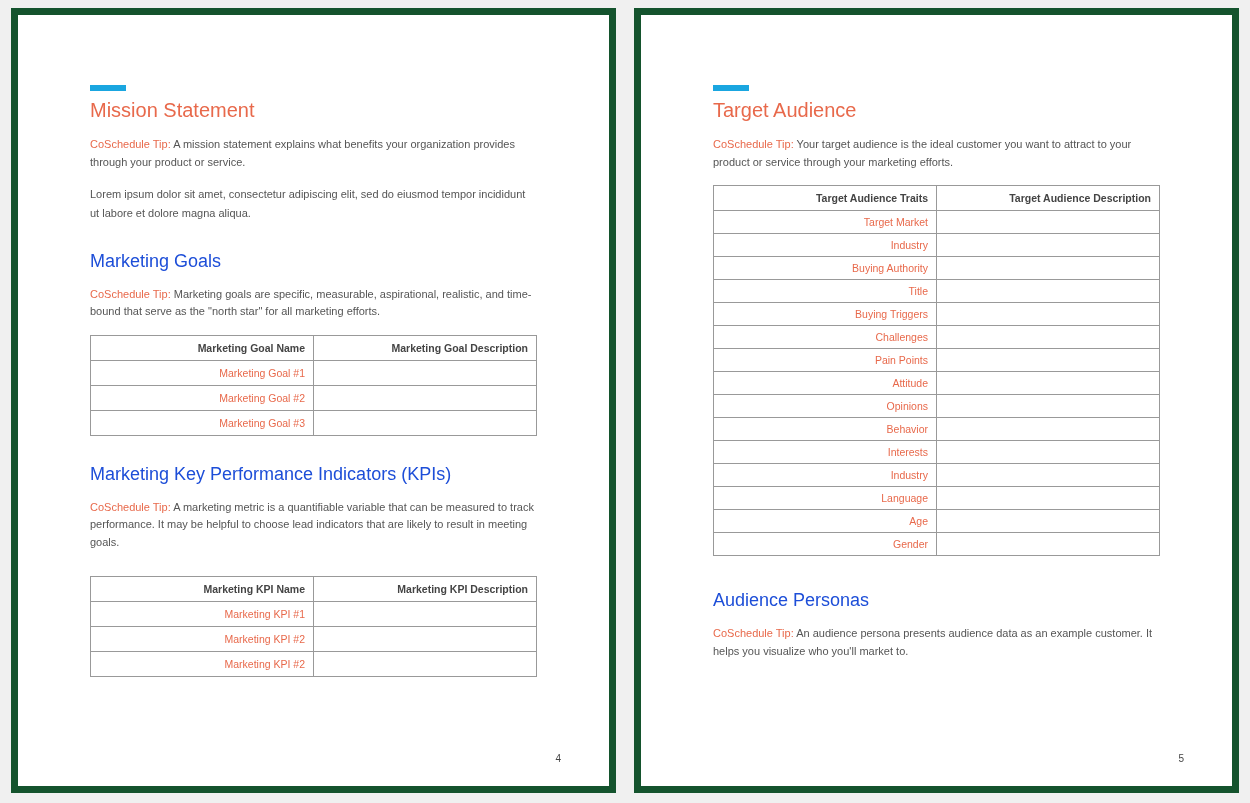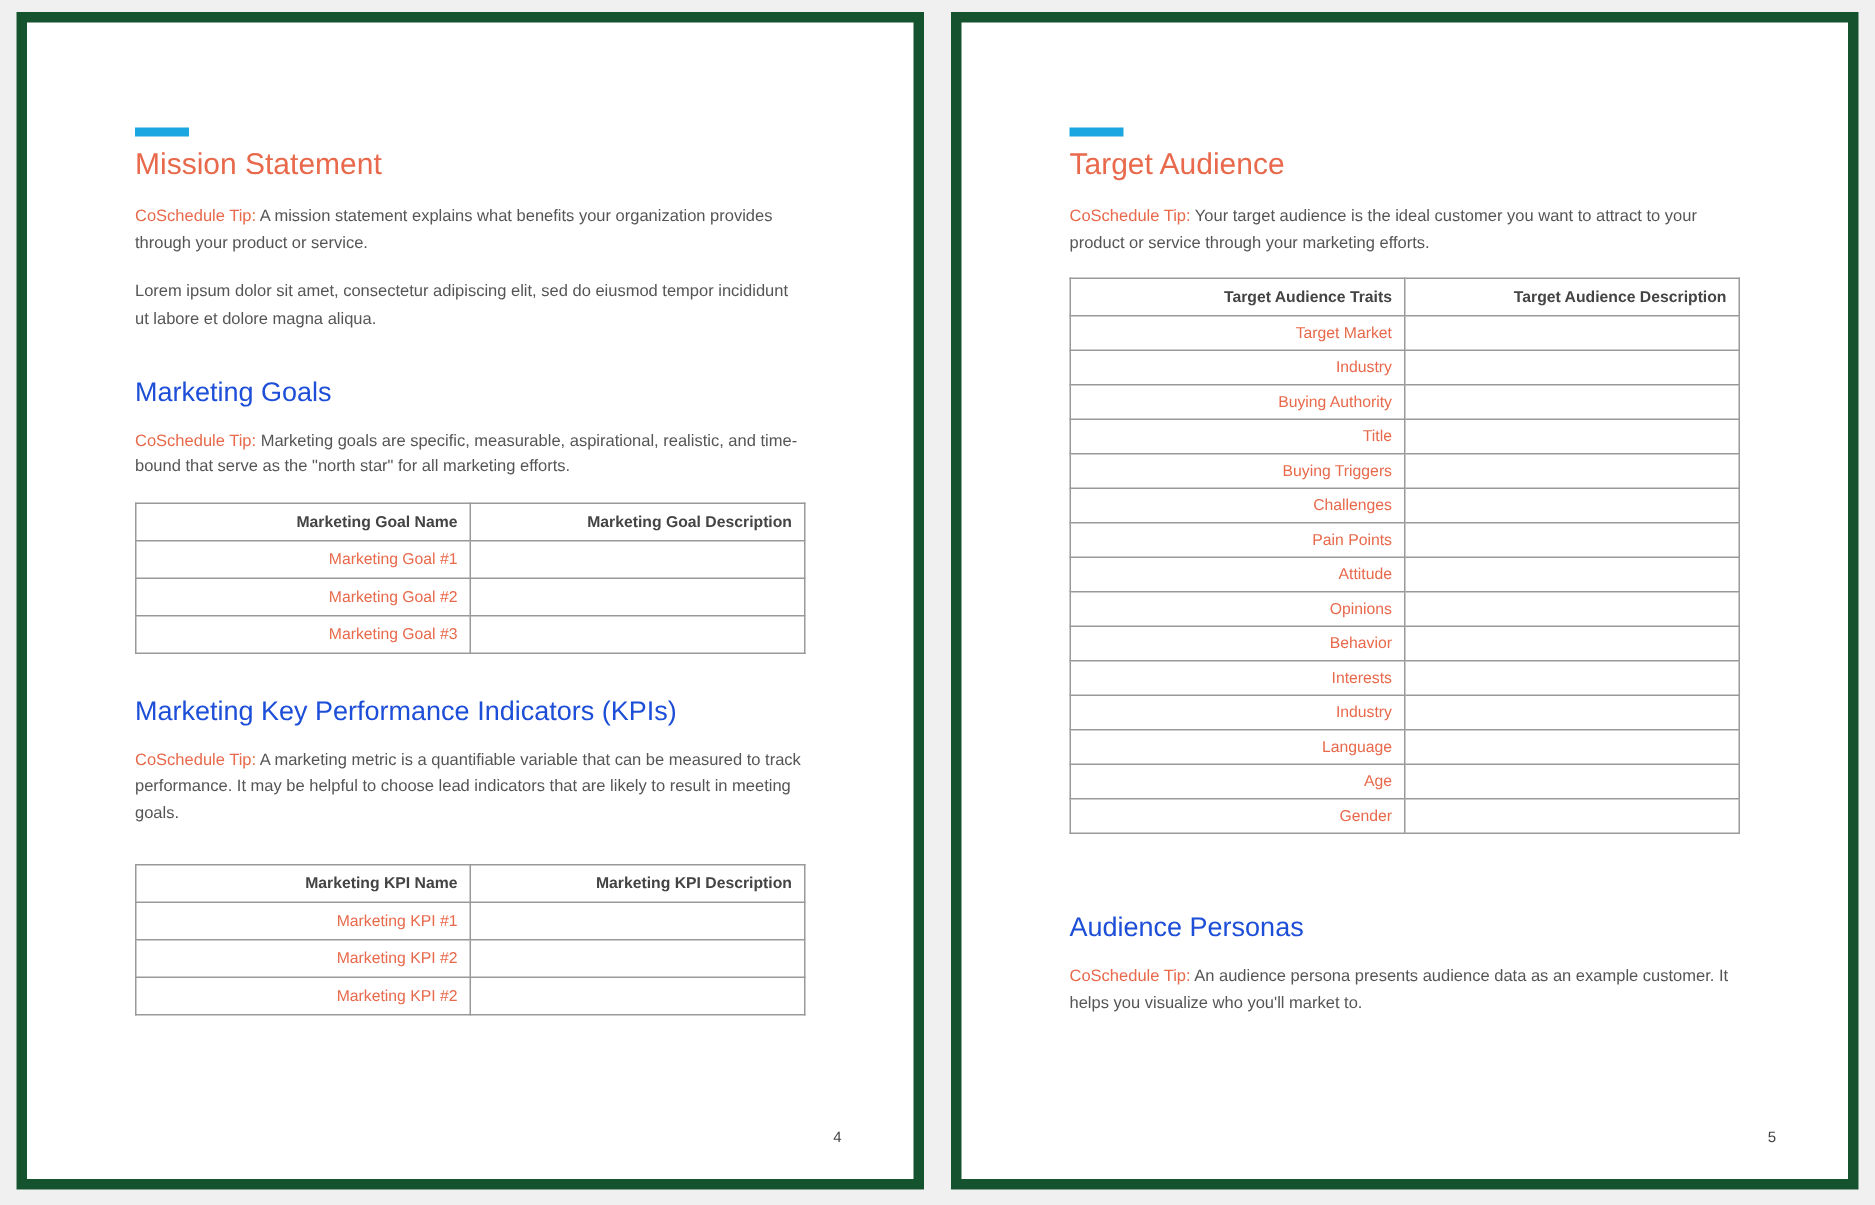--- a/index.html
+++ b/index.html
@@ -236,21 +236,21 @@
             <td class="orange">Age</td>
             <td></td>
           </tr>
           <tr>
             <td class="orange">Gender</td>
             <td></td>
           </tr>
         </tbody>
     </table>
 
-    <h3 class="sub-title" style="margin-top:52px">Audience Personas</h3>
+    <h3 class="sub-title" style="margin-top:34px">Audience Personas</h3>
     <p class="tip">
       <span class="tip-label">CoSchedule Tip:</span><span> An audience persona presents audience data as an example customer. It helps you visualize who you'll market to.</span>
     </p>
 
   </div>
   <div class="page-number">5</div>
   <div class="page-footer"></div>
 </div>
 
 </body></html>

